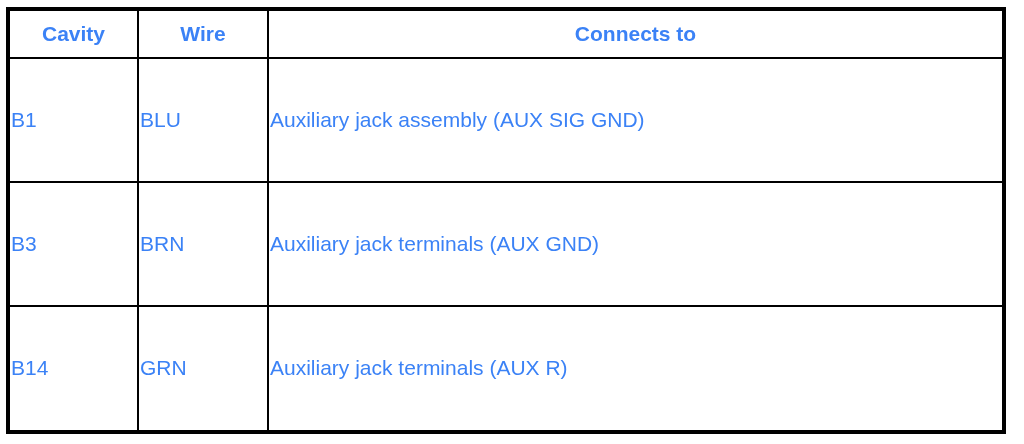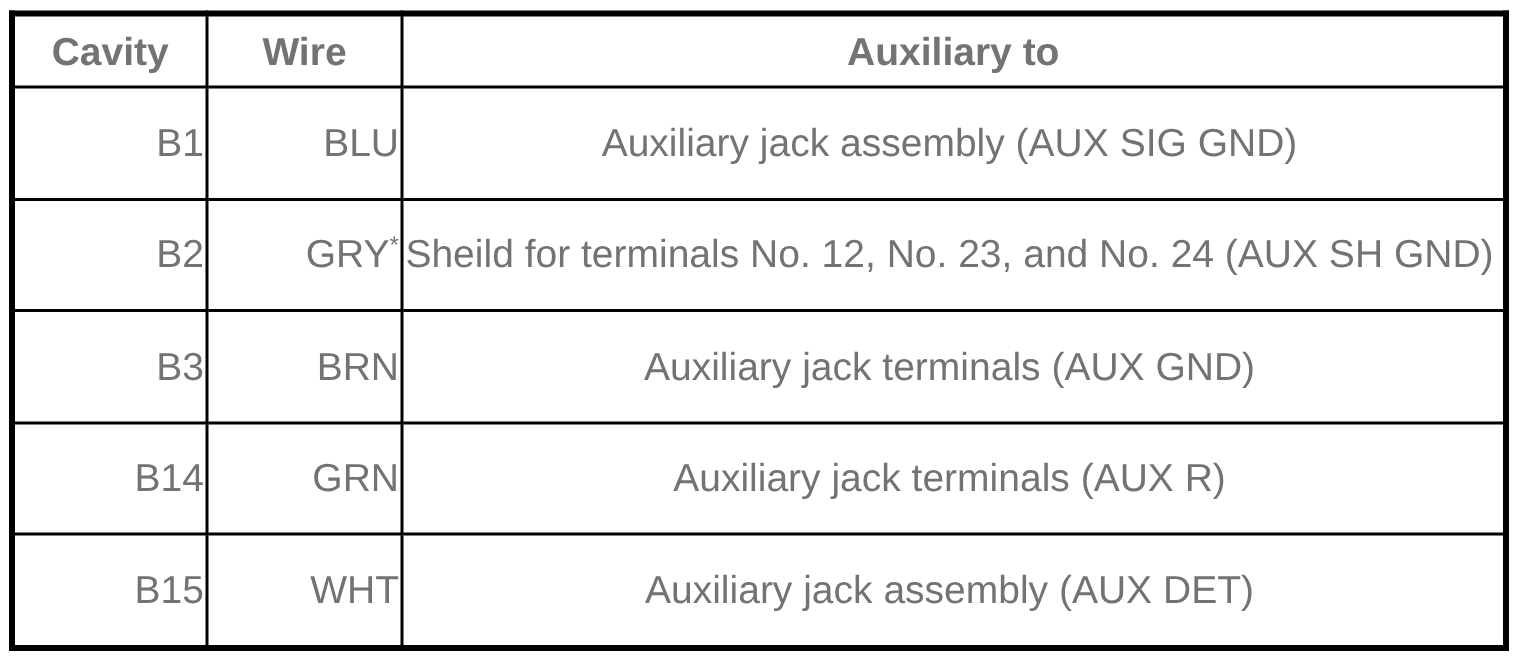--- a/index.html
+++ b/index.html
@@ -28,43 +28,43 @@
     background: #ffffff;
     color: #000000;
   }
   table.wiring, table.wiring th, table.wiring td {
     border: 2px solid #000000;
   }
   table.wiring {
     border: 4px solid #000000;
   }
   th, td {
-    font-size: 26px;
-    color: #737373;
+    font-size: 21px;
+    color: #3b82f6;
     vertical-align: middle;
     white-space: nowrap;
     overflow: hidden;
   }
   thead th {
     font-weight: bold;
     text-align: center;
     height: 44px;
   }
   tbody td {
     font-weight: normal;
     height: 51px;
   }
   .col-cavity { width: 130px; }
   .col-wire   { width: 130px; }
   .col-connects { width: auto; }
   td.cavity, td.wire {
-    text-align: right;
+    text-align: left;
   }
   td.connects {
-    text-align: center;
+    text-align: left;
     padding-right: 6px;
   }
   td.wire sup {
     font-size: 62%;
     line-height: 0;
     vertical-align: super;
   }
 </style>
 </head>
 <body>
@@ -73,44 +73,34 @@
   <table class="wiring">
     <colgroup>
       <col class="col-cavity">
       <col class="col-wire">
       <col class="col-connects">
     </colgroup>
     <thead>
       <tr>
         <th>Cavity</th>
         <th>Wire</th>
-        <th>Auxiliary to</th>
+        <th>Connects to</th>
       </tr>
     </thead>
     <tbody>
       <tr>
         <td class="cavity">B1</td>
         <td class="wire"><span>BLU</span><sup></sup></td>
         <td class="connects">Auxiliary jack assembly (AUX SIG GND)</td>
-      </tr>
-      <tr>
-        <td class="cavity">B2</td>
-        <td class="wire"><span>GRY</span><sup>*</sup></td>
-        <td class="connects">Sheild for terminals No. 12, No. 23, and No. 24 (AUX SH GND)</td>
       </tr>
       <tr>
         <td class="cavity">B3</td>
         <td class="wire"><span>BRN</span><sup></sup></td>
         <td class="connects">Auxiliary jack terminals (AUX GND)</td>
       </tr>
       <tr>
         <td class="cavity">B14</td>
         <td class="wire"><span>GRN</span><sup></sup></td>
         <td class="connects">Auxiliary jack terminals (AUX R)</td>
       </tr>
-      <tr>
-        <td class="cavity">B15</td>
-        <td class="wire"><span>WHT</span><sup></sup></td>
-        <td class="connects">Auxiliary jack assembly (AUX DET)</td>
-      </tr>
     </tbody>
   </table>
 </div>
 
 </body></html>

